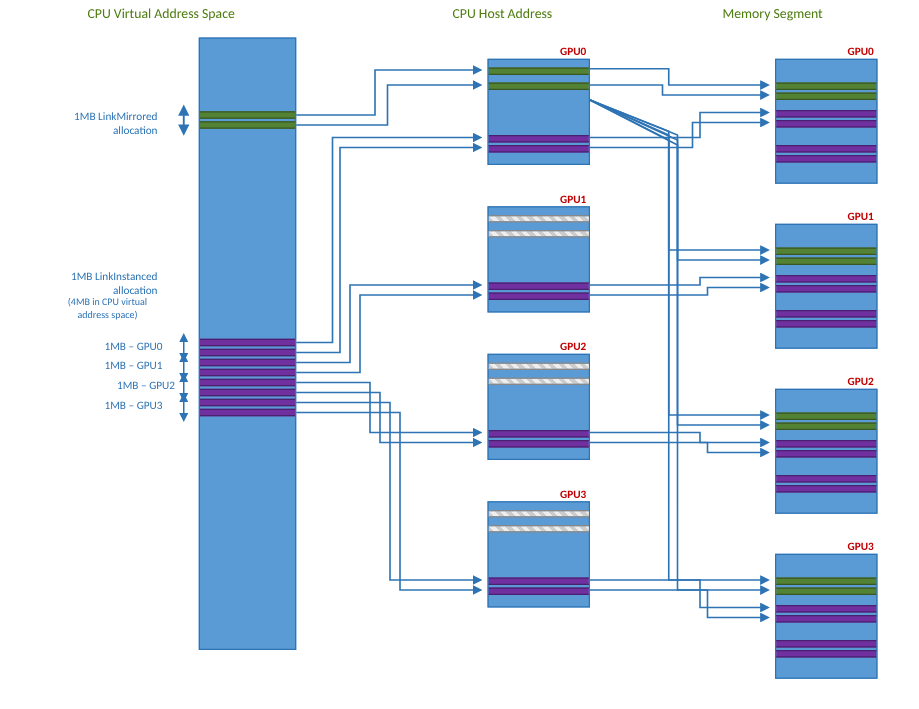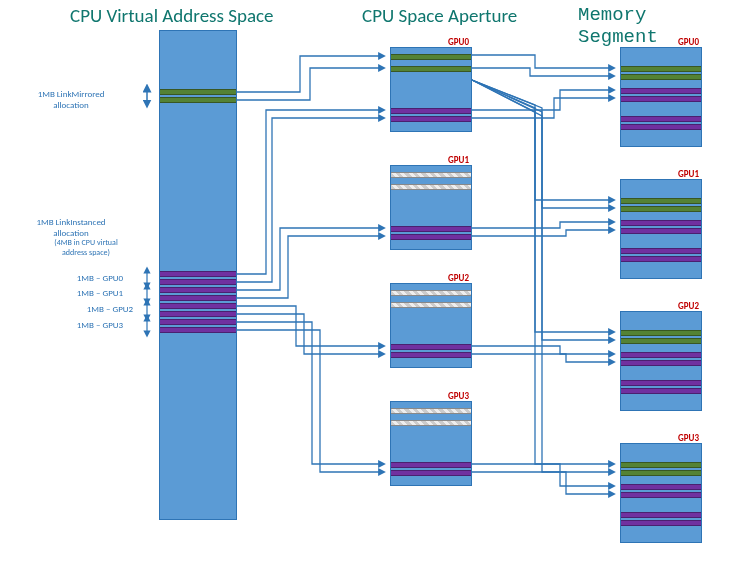--- a/index.html
+++ b/index.html
@@ -1,33 +1,33 @@
 <!DOCTYPE html>
 <html><head>
 <meta charset="utf-8">
 <style>
   * { box-sizing: border-box; margin: 0; padding: 0; }
   body { font-family: Calibri, "Segoe UI", Arial, sans-serif; width: 735px; height: 567px; position: relative; background: #fff; }
-  .title { color: #0f766e; font-size: 19px; font-weight: 400; position: absolute; }
-  .small-label { color: #2E74B5; font-size: 9px; position: absolute; text-align: center; }
+  .title { color: #4d7c0f; font-size: 11px; font-weight: 400; position: absolute; }
+  .small-label { color: #2E74B5; font-size: 9px; position: absolute; text-align: right; }
   .small-note { color: #2E74B5; font-size: 8px; position: absolute; text-align: center; }
   .gpu-label { color: #C00000; font-size: 9px; font-weight: 600; position: absolute; }
   .col { position: absolute; background: #5B9BD5; border: 1px solid #2E74B5; }
   .stripe { position: absolute; left: 0; width: 100%; }
   .green { background: #548235; border-top: 1px solid #385723; border-bottom: 1px solid #385723; }
   .purple { background: #7030A0; border-top: 1px solid #4a2070; border-bottom: 1px solid #4a2070; }
   .hatch { background: repeating-linear-gradient(45deg, #ccc 0 3px, #eee 3px 6px), repeating-linear-gradient(-45deg, #ccc 0 3px, transparent 3px 6px); border-top: 1px solid #888; border-bottom: 1px solid #888; }
   svg.arrows { position: absolute; top: 0; left: 0; pointer-events: none; }
 </style>
 </head>
 <body>
 
 <div class="title" style="left:70px; top:4px;">CPU Virtual Address Space</div>
-<div class="title" style="left:362px; top:4px;">CPU Space Aperture</div>
-<div class="title" style="left:578px; top:4px;font-family:Liberation Mono, monospace;">Memory Segment</div>
+<div class="title" style="left:362px; top:4px;">CPU Host Address</div>
+<div class="title" style="left:578px; top:4px;">Memory Segment</div>
 
 <div class="col" style="left:159px; top:30px; width:78px; height:490px;">
   <div class="stripe green" style="top:58px; height:6px;"></div>
   <div class="stripe green" style="top:66px; height:6px;"></div>
   <div class="stripe purple" style="top:240px; height:6px;"></div>
   <div class="stripe purple" style="top:248px; height:6px;"></div>
   <div class="stripe purple" style="top:256px; height:6px;"></div>
   <div class="stripe purple" style="top:264px; height:6px;"></div>
   <div class="stripe purple" style="top:272px; height:6px;"></div>
   <div class="stripe purple" style="top:280px; height:6px;"></div>

